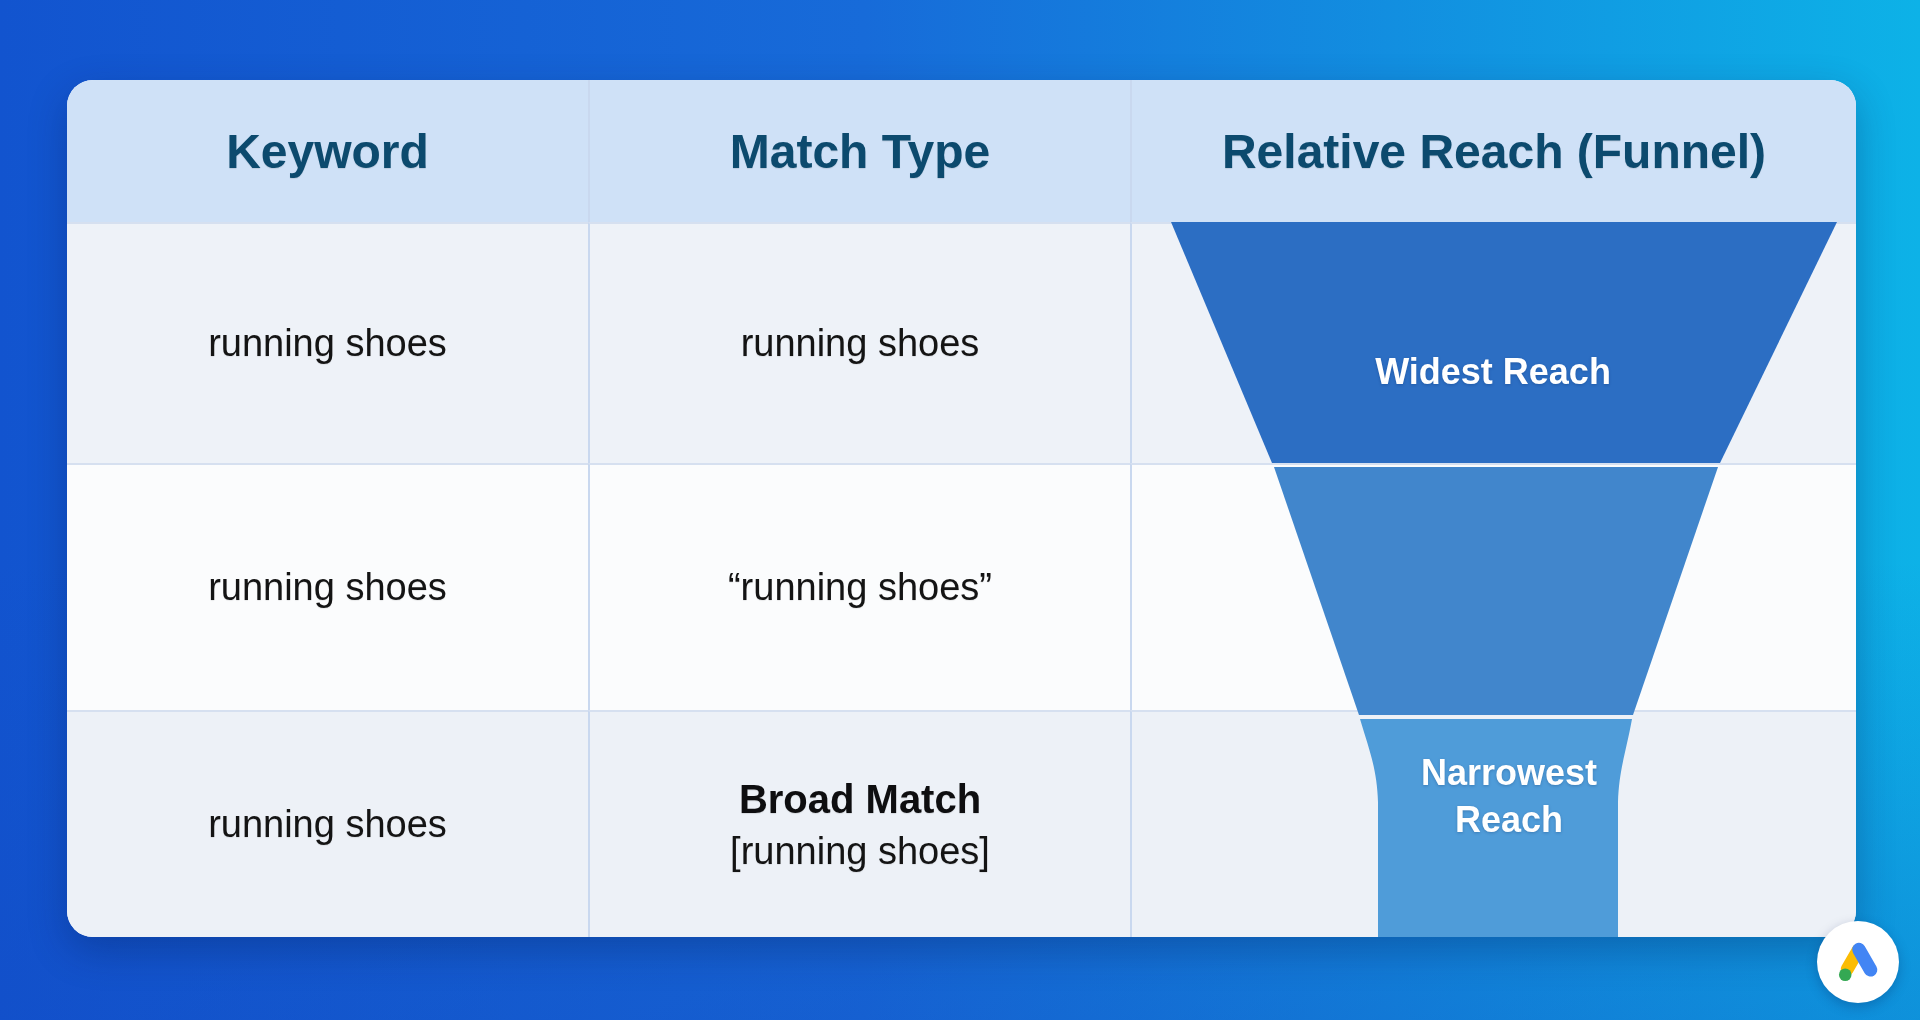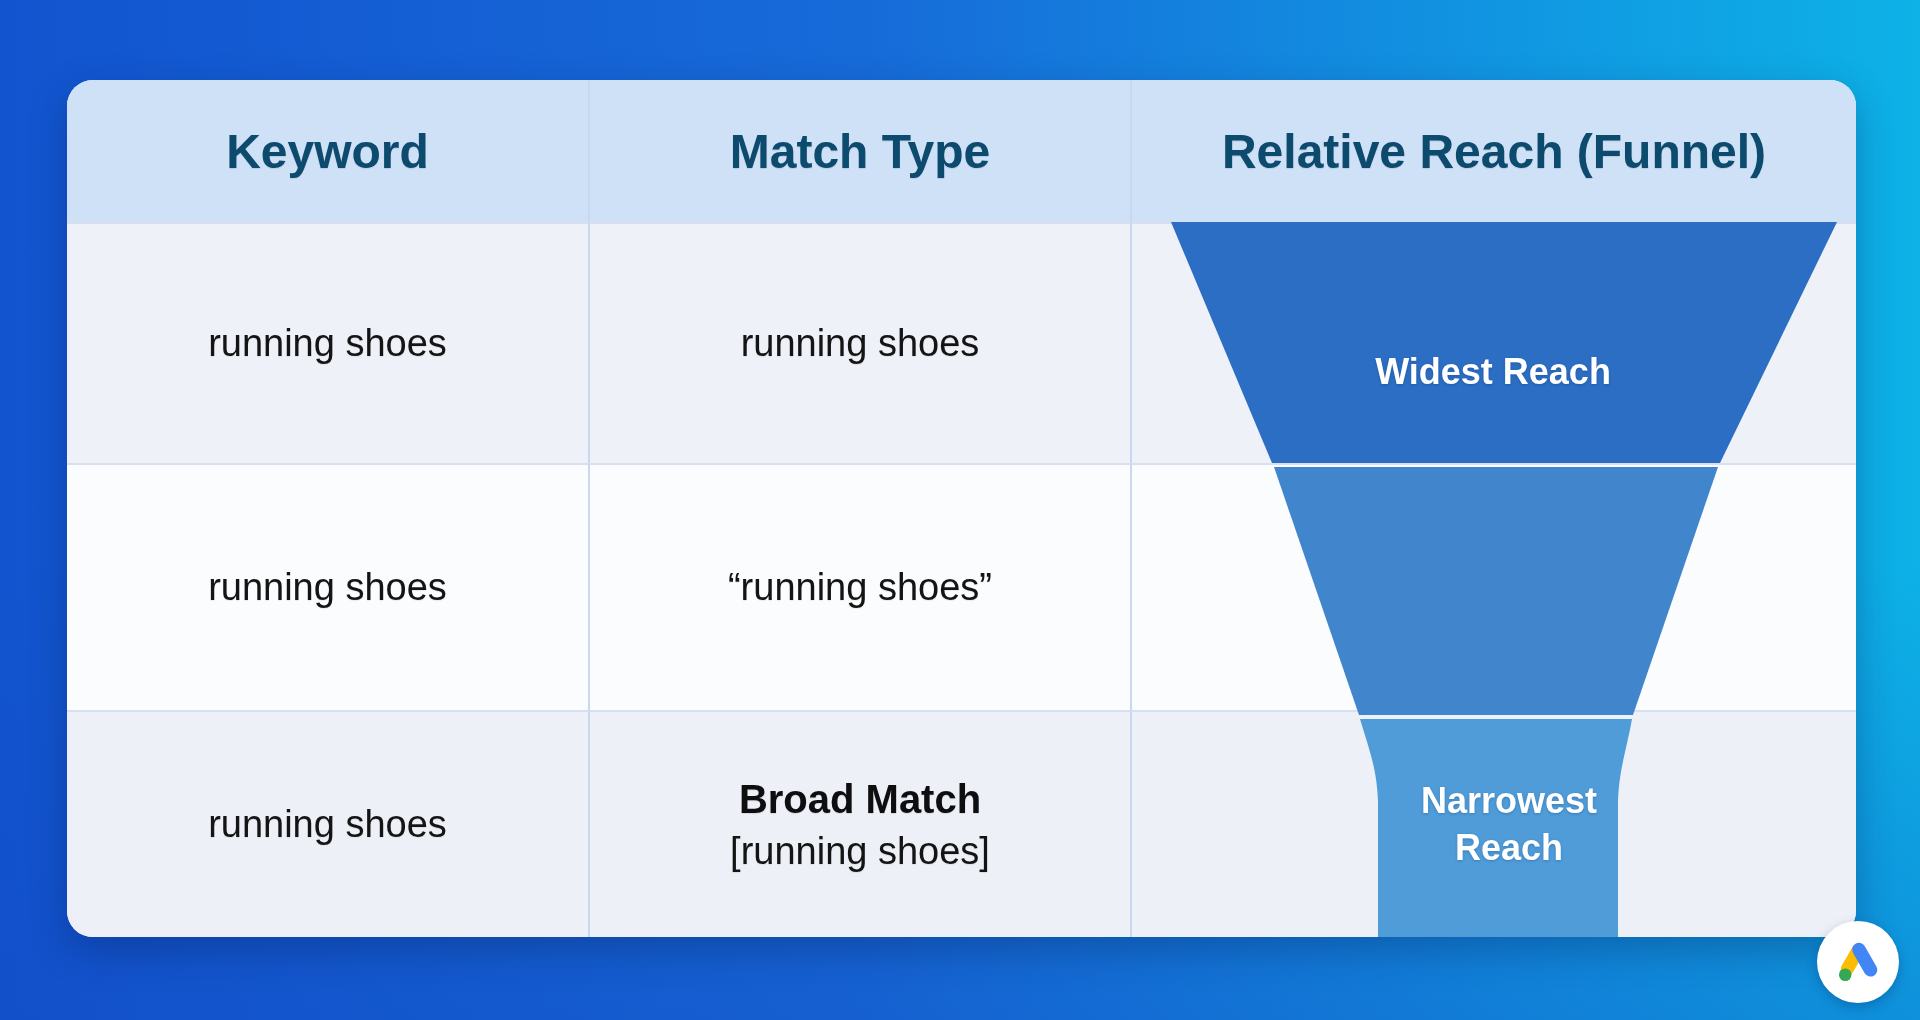--- a/index.html
+++ b/index.html
@@ -33,21 +33,21 @@
   .mt-sub{font-size:38px;font-weight:400;color:#141414;line-height:1.35;text-shadow:0 1px 1px rgba(0,0,0,0.08);}
   .funnel-layer{position:absolute;left:1063px;top:142px;width:726px;height:715px;pointer-events:none;}
   .funnel-svg{position:absolute;inset:0;}
   .funnel-label{
     position:absolute;left:50%;transform:translateX(-50%);
     color:#ffffff;font-weight:700;font-size:36px;line-height:1.3;text-align:center;
     text-shadow:0 1px 3px rgba(0,30,80,0.25);white-space:normal;
   }
   .fl-1{top:100px;width:500px;margin-top:27px;}
   .fl-2{top:312px;width:230px;}
-  .fl-3{top:556px;width:230px;padding-left:32px;}
+  .fl-3{top:528px;width:230px;padding-left:32px;}
   .logo-badge{
     position:absolute;left:1817px;top:921px;width:82px;height:82px;border-radius:50%;
     background:#ffffff;display:flex;align-items:center;justify-content:center;
     box-shadow:0 4px 12px rgba(0,25,80,0.25);
   }
 </style>
 </head>
 <body>
 
 <div class="stage">

